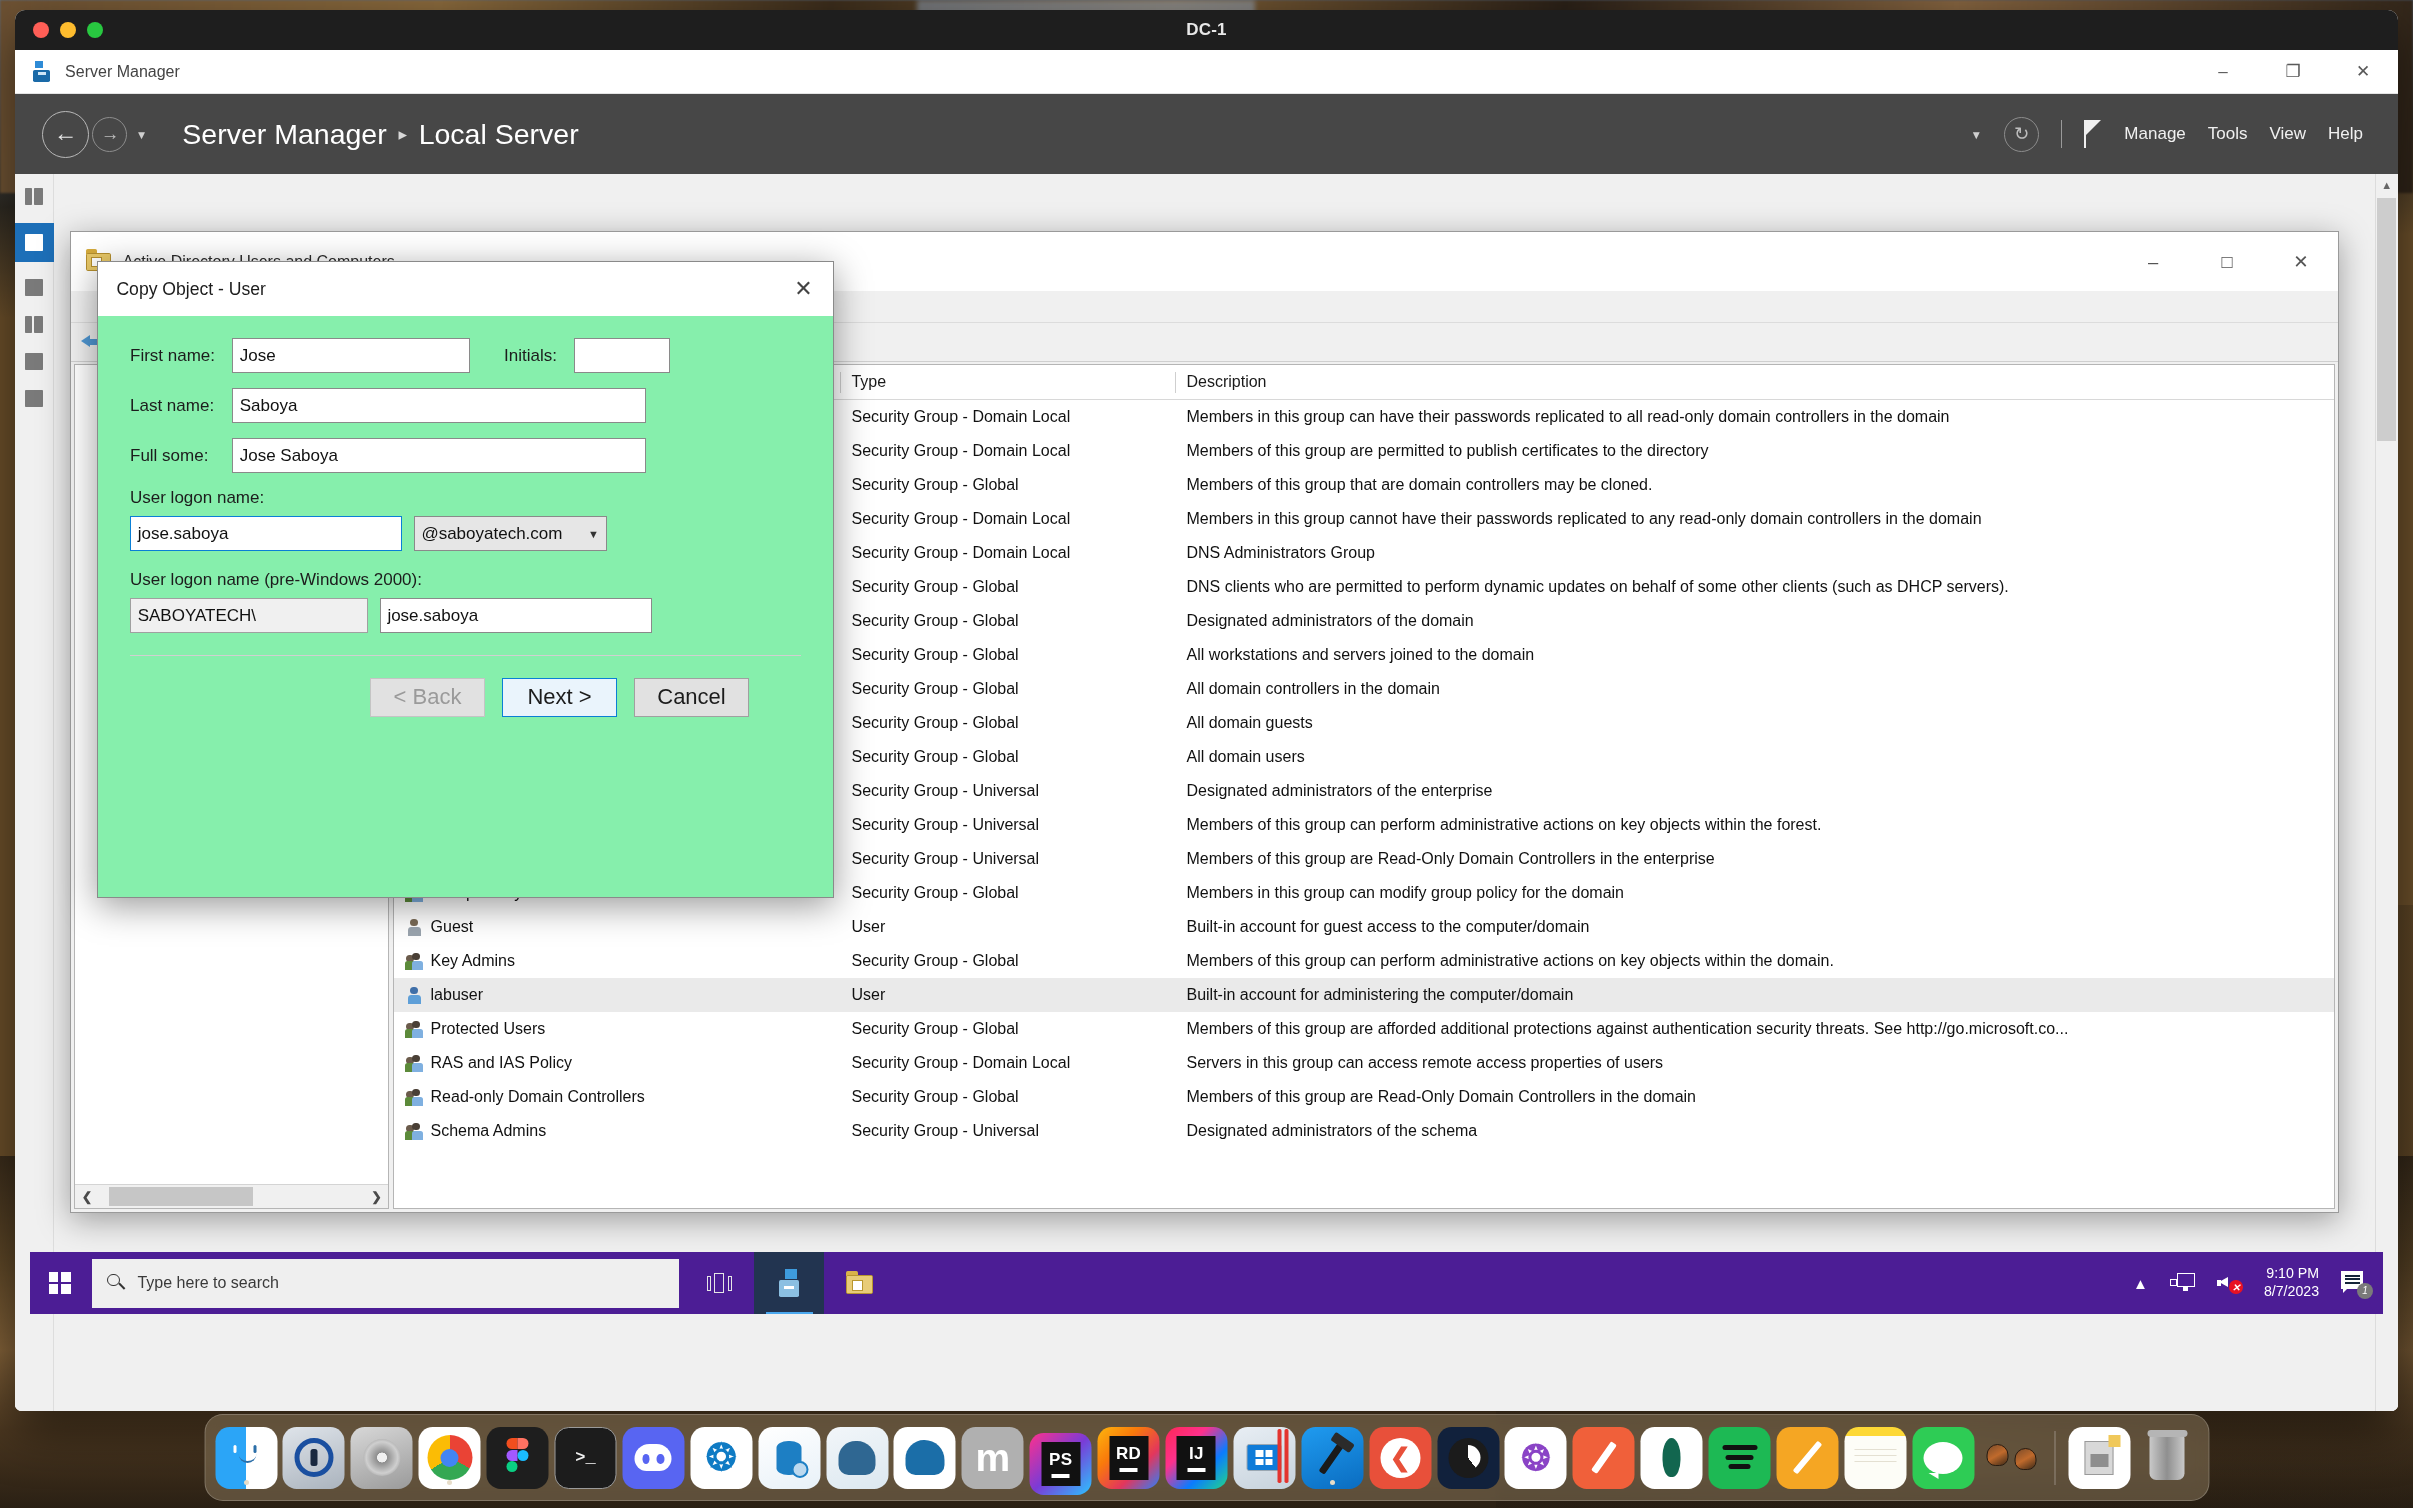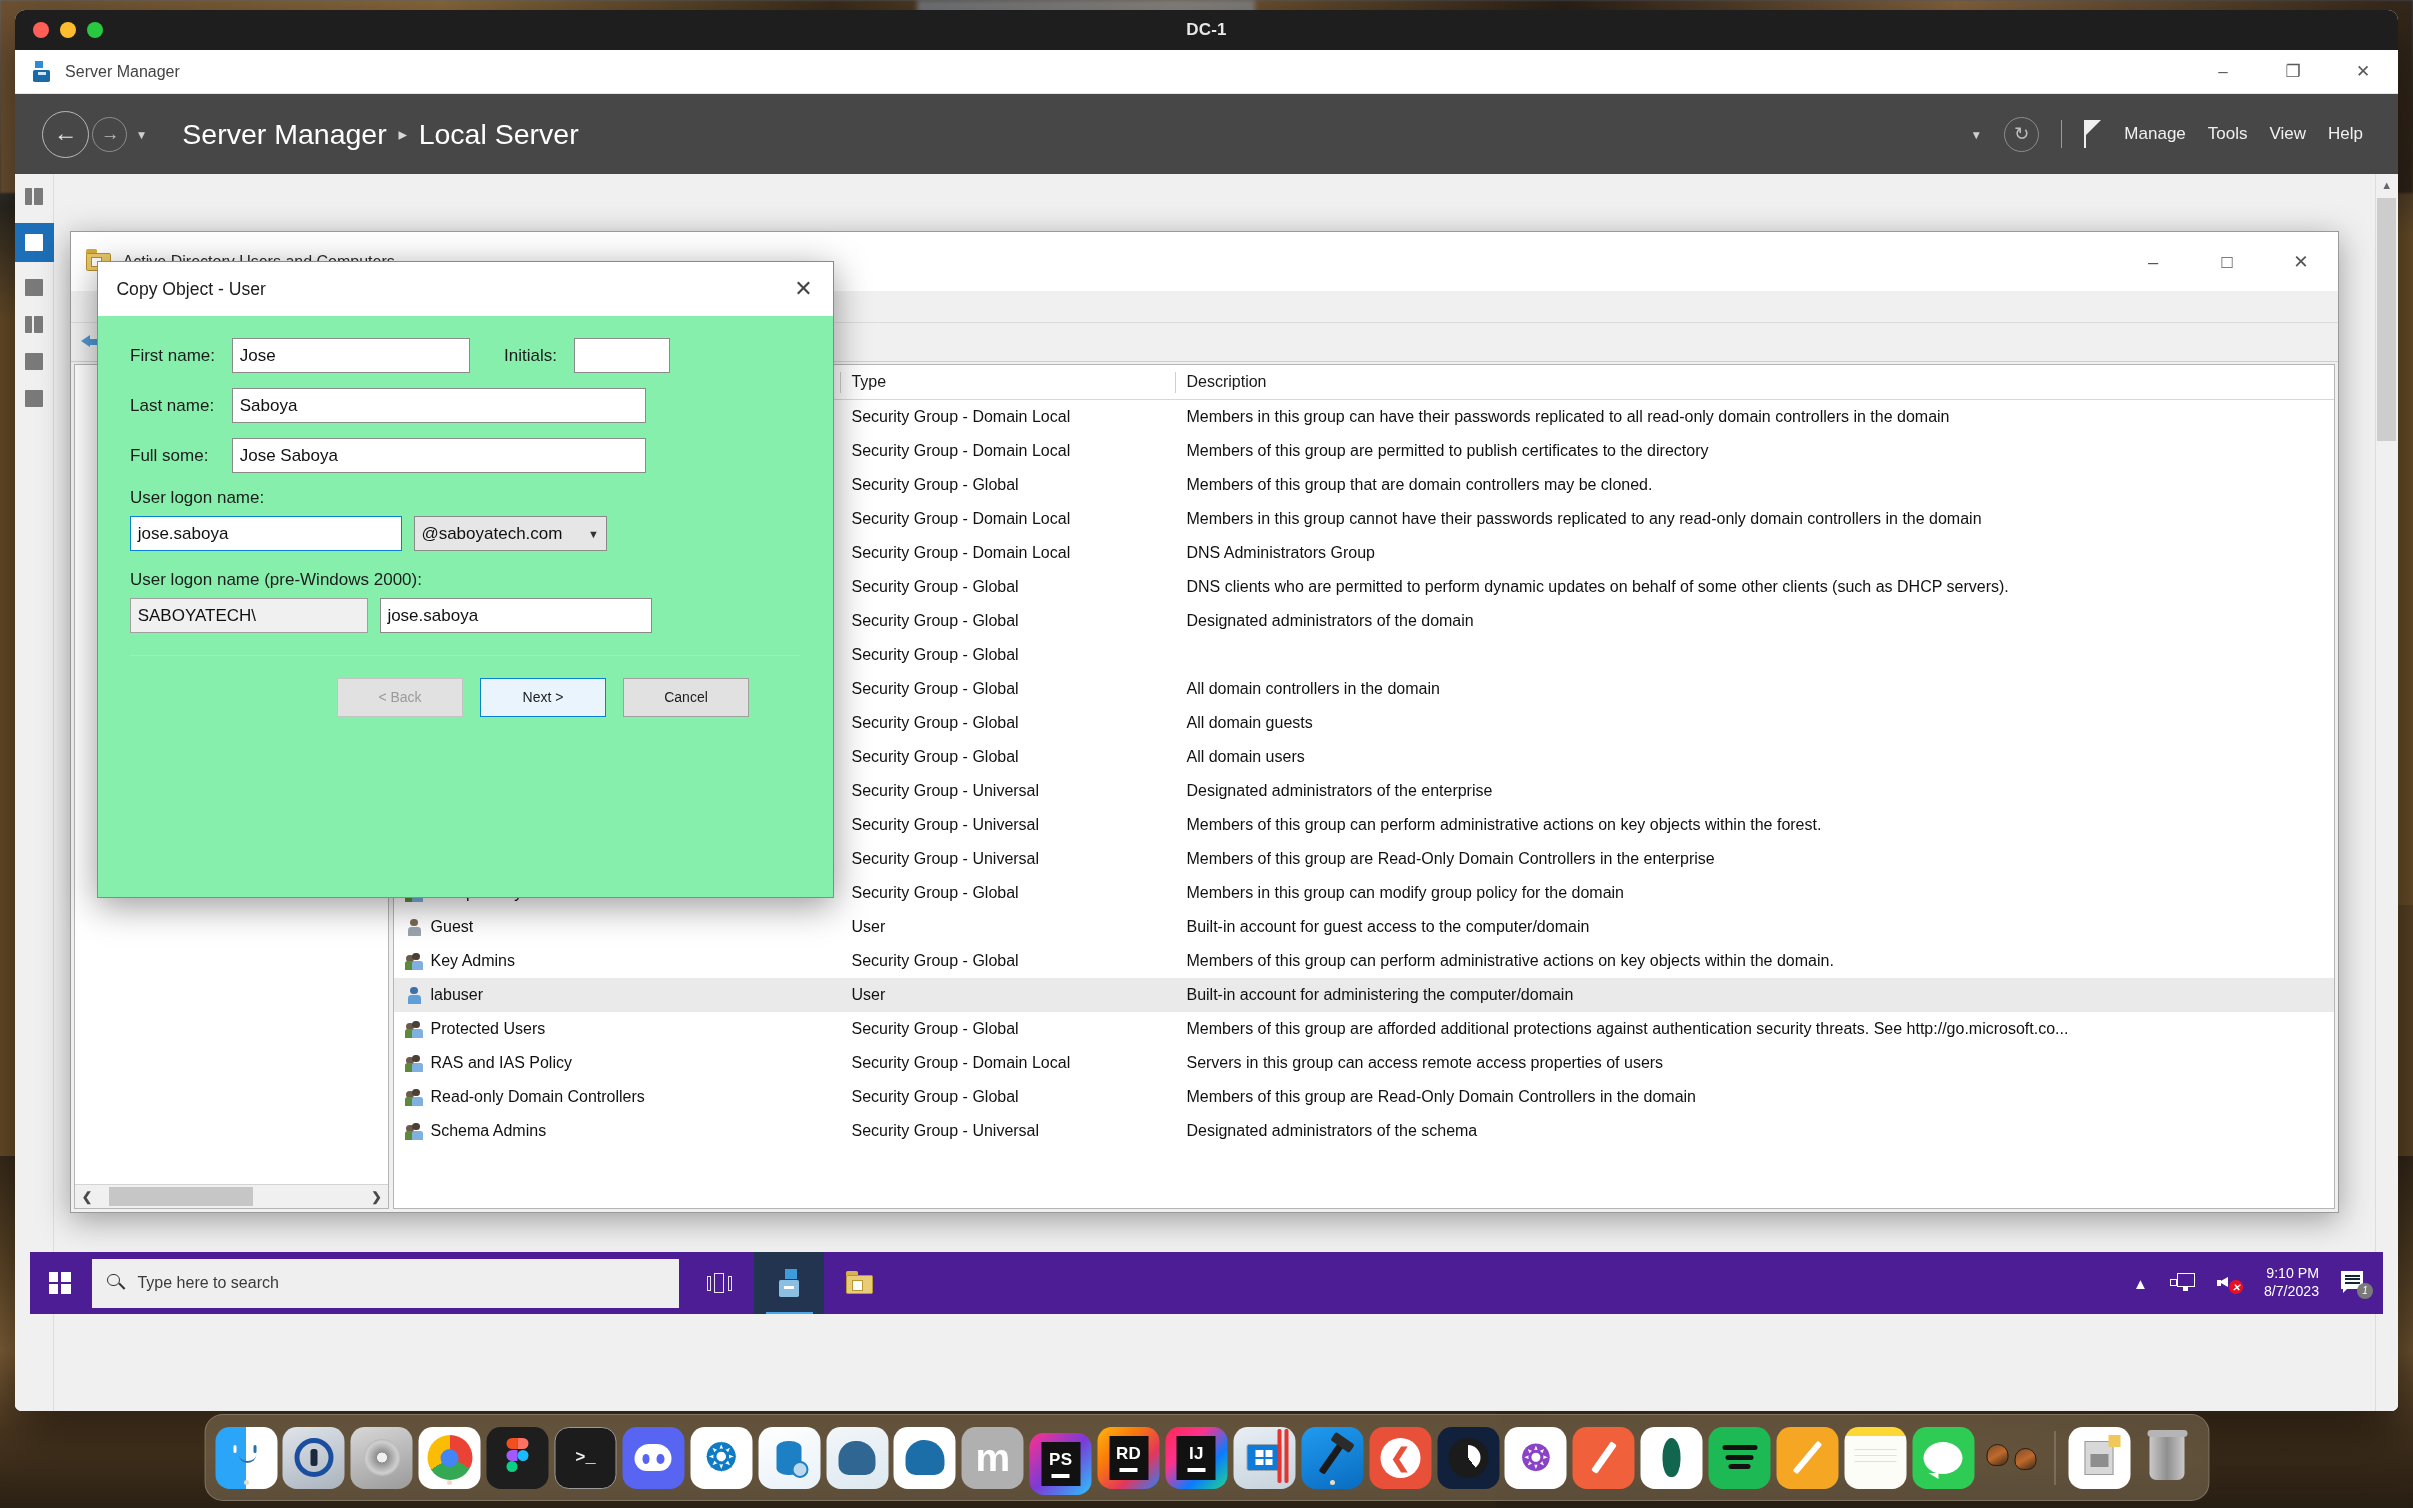--- a/index.html
+++ b/index.html
@@ -319,21 +319,21 @@
   #f-domain .dd-caret { margin-left: auto; font-size: 11px; color: #333; }
   #f-pre2k { width: 238px; }
   #f-pre2k-user { width: 272px; }
 
   #cd-divider { height: 0.8px; background: #d0d0d0; margin: 22px 32px 0 32px; }
   #cd-buttons {
     display: flex; justify-content: flex-end; gap: 17px;
     padding: 22px 32px 0 0; margin-right: 52px;
   }
   .dlg-btn {
-    width: 126px; height: 39px; font-size: 14px; border: 0.8px solid #a0a0a0;
+    width: 115px; height: 39px; font-size: 22px; border: 0.8px solid #a0a0a0;
     background: #e1e1e1; color: #1c1c1c; display: flex; align-items: center;
     justify-content: center; font-family: "Liberation Sans", sans-serif;
   }
   .dlg-btn.disabled { color: #9a9a9a; border-color: #c4c4c4; }
   .dlg-btn.default { border: 1.7px solid #0a7fd6; background: #eaf4fc; }
 
   
   #win-taskbar {
     position: absolute; left: 15px; right: 15px; bottom: 97px; height: 62px;
     background: #4c1d95; display: flex; align-items: center;
@@ -791,20 +791,21 @@
               <div class="cell col-name">
                 <span class="ad-ico group">
                   <i class="p1"></i>
                   <i class="p2"></i>
                   <i class="b1"></i>
                   <i class="b2"></i>
                 </span>
                 <span>Domain Computers</span>
               </div>
               <div class="cell col-type">Security Group - Global</div>
+              <div class="cell col-desc">All workstations and servers joined to the domain</div>
             </div>
             <div class="lv-row">
               <div class="cell col-name">
                 <span class="ad-ico group">
                   <i class="p1"></i>
                   <i class="p2"></i>
                   <i class="b1"></i>
                   <i class="b2"></i>
                 </span>
                 <span>Domain Controllers</span>

